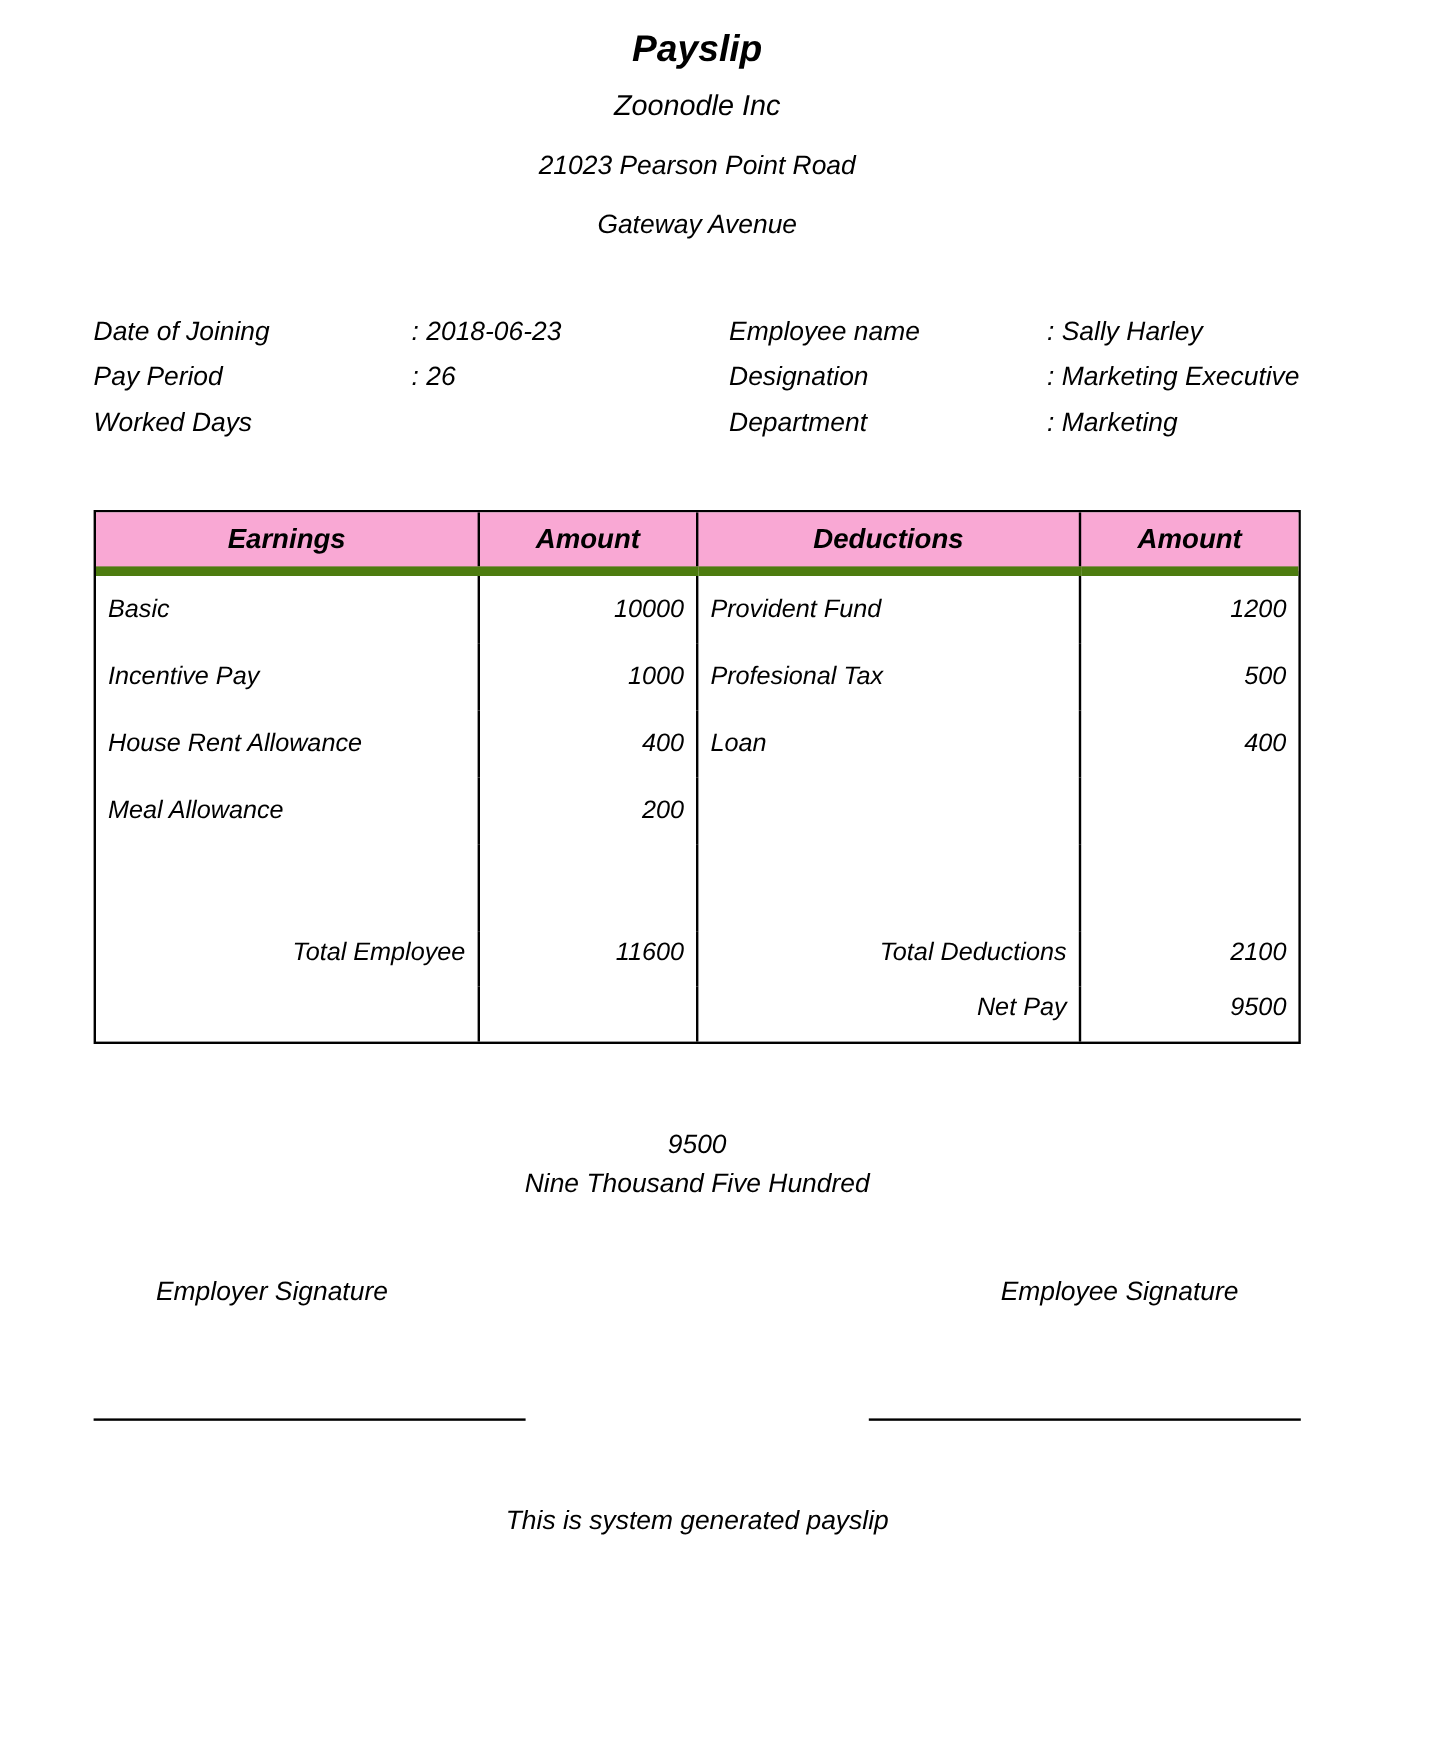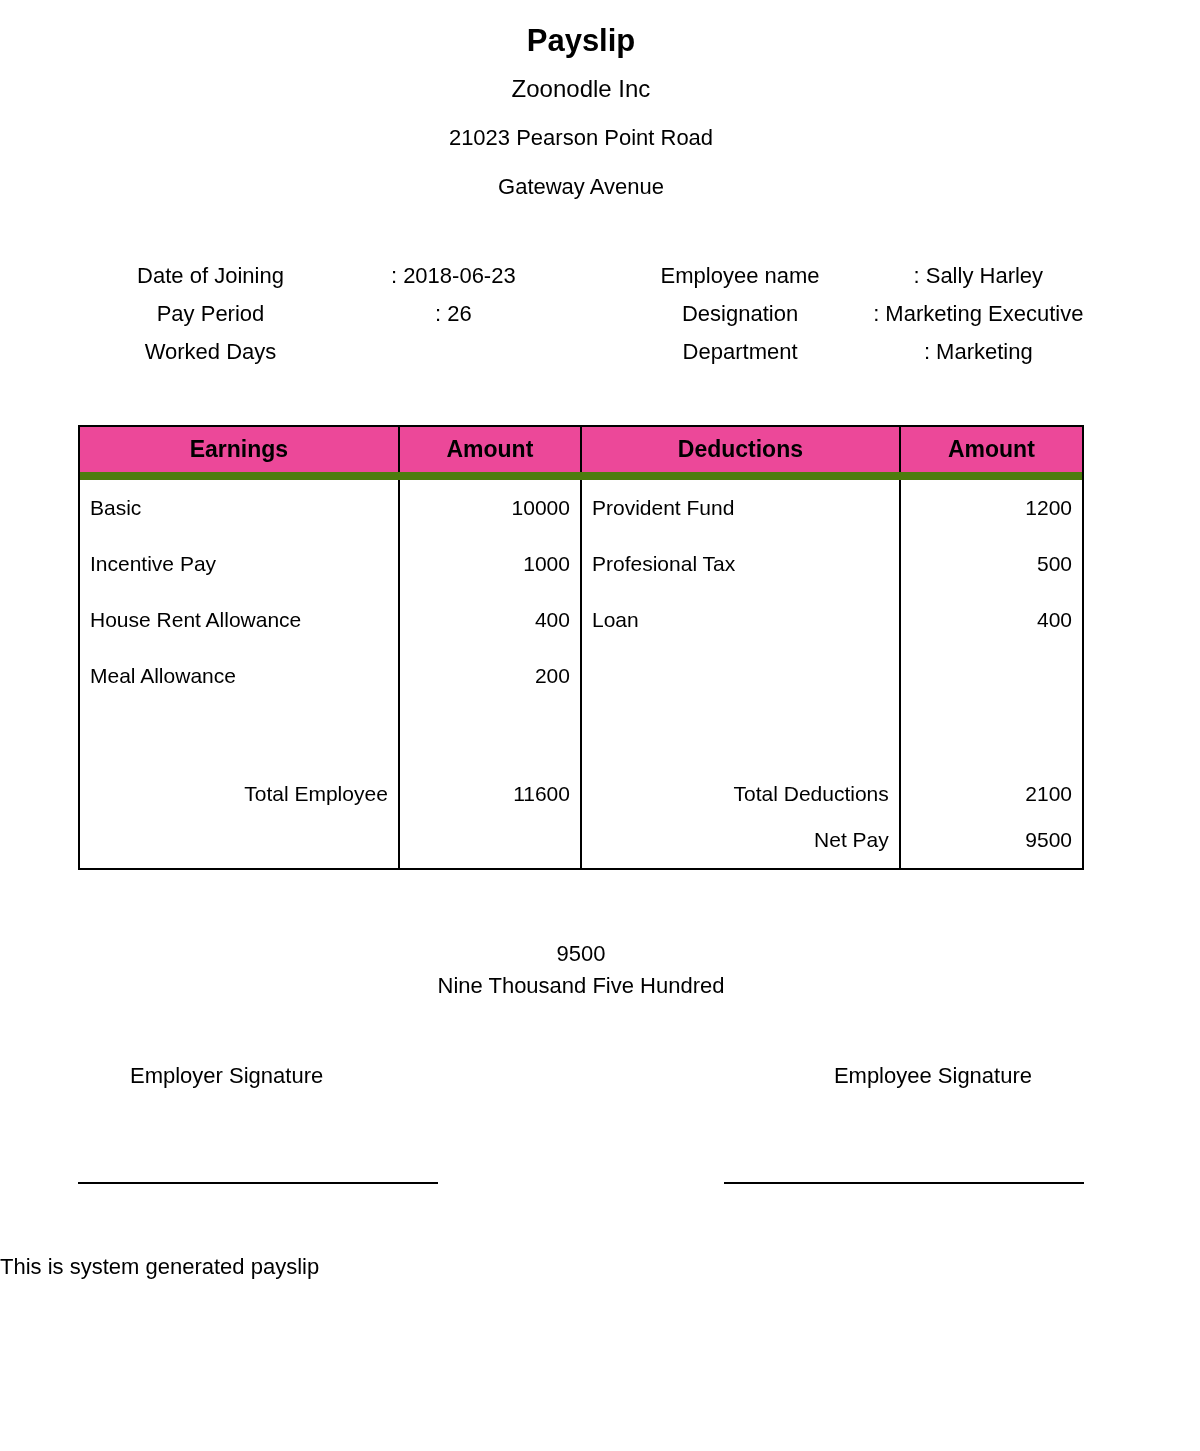--- a/index.html
+++ b/index.html
@@ -14,20 +14,21 @@
     color: #000000;
     position: relative;
     overflow: hidden;
   }
 
   .page {
     width: 1162px;
     height: 1451px;
     position: relative;
     box-sizing: border-box;
+    font-style: italic;
   }
 
   
   .header {
     text-align: center;
     padding-top: 22px;
   }
   .doc-title {
     font-size: 31px;
     font-weight: bold;
@@ -53,21 +54,21 @@
     font-size: 22px;
     line-height: 1.72;
   }
   .meta-col {
     display: flex;
   }
   .meta-col.left { width: 530px; }
   .meta-col.right { width: 520px; margin-left: 44px; }
   .meta-labels { width: 265px; }
   .meta-values { flex: 1; }
-  .meta-labels div, .meta-values div { white-space: nowrap; text-align: center; }
+  .meta-labels div, .meta-values div { white-space: nowrap; }
 
   
   .table-wrap {
     margin: 54px 78px 0 78px;
     border: 2px solid #000;
     box-sizing: border-box;
   }
   table.payslip-table {
     width: 100%;
     border-collapse: collapse;
@@ -77,21 +78,21 @@
   table.payslip-table td {
     border-left: 2px solid #000;
     padding: 16px 10px;
     vertical-align: top;
   }
   table.payslip-table th:first-child,
   table.payslip-table td:first-child {
     border-left: none;
   }
   table.payslip-table thead th {
-    background: #ec4899;
+    background: #f9a8d4;
     font-size: 23px;
     font-weight: bold;
     text-align: center;
     padding: 9px 10px;
     border-bottom: 8px solid #4d7c0f;
   }
   .col-desc { width: 28%; }
   .col-amt  { width: 16%; }
   td.amount { text-align: right; }
   td.total-label { text-align: right; }
@@ -122,21 +123,21 @@
   }
   .sig-line {
     width: 360px;
     border-bottom: 2px solid #000;
     height: 1px;
   }
 
   
   .footer-note {
     margin-top: 70px;
-    text-align: left;
+    text-align: center;
     font-size: 22px;
   }
 </style>
 </head>
 <body>
 
 <div class="page">
 
   <div class="header">
     <div class="doc-title">Payslip</div>

